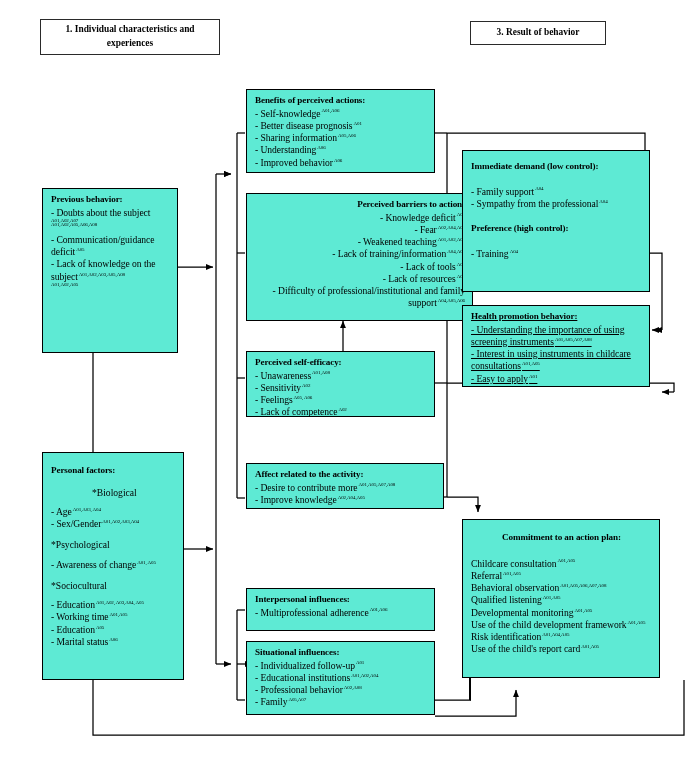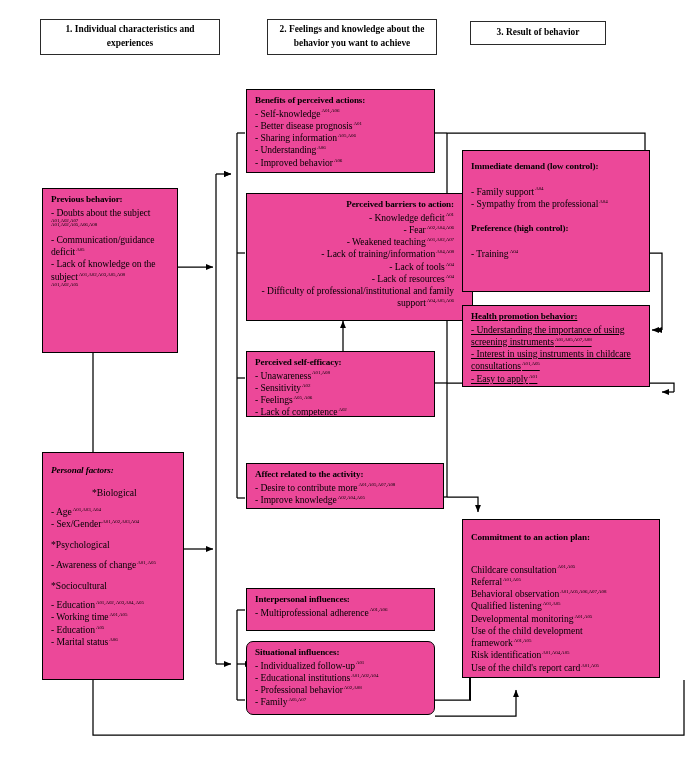--- a/index.html
+++ b/index.html
@@ -21,23 +21,23 @@
   }
   svg.wires {
     position: absolute; left: 0; top: 0;
     width: 693px; height: 762px;
     pointer-events: none;
     z-index: 1;
   }
   .box {
     position: absolute;
     border: 1.4px solid #000;
-    background: #ec4899;
+    background: #5eead4;
     z-index: 2;
-    padding: 5px 18px 5px 8px;
+    padding: 5px 7px 5px 8px;
     line-height: 1.28;
   }
   .hdrbox {
     position: absolute;
     border: 1.6px solid #2a2a2a;
     background: #fff;
     z-index: 3;
     display: flex;
     align-items: center;
     justify-content: center;
@@ -142,39 +142,36 @@
       <path d="M93,246 L93,244"></path>
 
       <path d="M435,716 L516,716 L516,690" marker-end="url(#ah)"></path>
 
     </g>
   </svg>
 
   <div class="hdrbox" style="left:40px; top:19px; width:180px; height:36px;">
     <span>1. Individual characteristics and experiences</span>
   </div>
-  <div class="hdrbox" style="left:267px; top:19px; width:170px; height:36px;">
-    <span>2. Feelings and knowledge about the behavior you want to achieve</span>
-  </div>
   <div class="hdrbox" style="left:470px; top:21px; width:136px; height:24px;">
     <span>3. Result of behavior</span>
   </div>
 
   <div class="box" style="left:42px; top:188px; width:136px; height:165px;">
     <span class="btitle">Previous behavior:</span>
     <span class="item"><span>- Doubts about the subject</span></span>
     <span class="refline">A01,A02,A07</span>
     <span class="refline">A01,A02,A05,A06,A08</span>
     <span class="item gap"><span>- Communication/guidance deficit</span><sup class="ref">A05</sup></span>
     <span class="item"><span>- Lack of knowledge on the subject</span><sup class="ref">A01,A02,A03,A05,A08</sup></span>
     <span class="refline">A01,A02,A05</span>
   </div>
 
   <div class="box" style="left:42px; top:452px; width:142px; height:228px; padding-top:12px;">
-    <span class="btitle" style="margin-bottom:10px;font-style:italic;">Personal factors:</span>
+    <span class="btitle" style="margin-bottom:10px;">Personal factors:</span>
 
     <span class="star" style="margin-top:0;margin-left:41px;">*Biological</span>
     <span class="item gap"><span>- Age</span><sup class="ref">A01,A03, A04</sup></span>
     <span class="item"><span>- Sex/Gender</span><sup class="ref">A01,A02,A03,A04</sup></span>
 
     <span class="star">*Psychological</span>
     <span class="item gap"><span>- Awareness of change</span><sup class="ref">A01, A05</sup></span>
 
     <span class="star">*Sociocultural</span>
     <span class="item gap"><span>- Education</span><sup class="ref">A01,A02, A03,A04, A05</sup></span>
@@ -215,21 +212,21 @@
     <span class="btitle">Affect related to the activity:</span>
     <span class="item"><span>- Desire to contribute more</span><sup class="ref">A01,A05,A07,A08</sup></span>
     <span class="item"><span>- Improve knowledge</span><sup class="ref">A02,A04,A05</sup></span>
   </div>
 
   <div class="box" style="left:246px; top:588px; width:189px; height:43px;">
     <span class="btitle">Interpersonal influences:</span>
     <span class="item"><span>- Multiprofessional adherence</span><sup class="ref">A01,A06</sup></span>
   </div>
 
-  <div class="box" style="left:246px; top:641px; width:189px; height:74px;border-radius:7px;">
+  <div class="box" style="left:246px; top:641px; width:189px; height:74px;">
     <span class="btitle">Situational influences:</span>
     <span class="item"><span>- Individualized follow-up</span><sup class="ref">A01</sup></span>
     <span class="item"><span>- Educational institutions</span><sup class="ref">A01,A02,A04</sup></span>
     <span class="item"><span>- Professional behavior</span><sup class="ref">A02,A08</sup></span>
     <span class="item"><span>- Family</span><sup class="ref">A05,A07</sup></span>
   </div>
 
   <div class="box" style="left:462px; top:150px; width:188px; height:142px; padding-top:10px;">
     <span class="btitle" style="margin-bottom:13px;">Immediate demand (low control):</span>
     <span class="item"><span>- Family support</span><sup class="ref">A04</sup></span>
@@ -239,21 +236,21 @@
   </div>
 
   <div class="box" style="left:462px; top:305px; width:188px; height:82px;text-decoration:underline;">
     <span class="btitle">Health promotion behavior:</span>
     <span class="item"><span>- Understanding the importance of using screening instruments</span><sup class="ref">A01,A05,A07,A08</sup></span>
     <span class="item"><span>- Interest in using instruments in childcare consultations</span><sup class="ref">A01,A05</sup></span>
     <span class="item"><span>- Easy to apply</span><sup class="ref">A01</sup></span>
   </div>
 
   <div class="box" style="left:462px; top:519px; width:198px; height:159px; padding-top:12px;">
-    <span class="btitle" style="margin-bottom:20px;">Commitment to an action plan:</span>
+    <span class="btitle" style="margin-bottom:14px;text-align:center;">Commitment to an action plan:</span>
     <span class="item"><span>Childcare consultation</span><sup class="ref">A01,A05</sup></span>
     <span class="item"><span>Referral</span><sup class="ref">A01,A05</sup></span>
     <span class="item"><span>Behavioral observation</span><sup class="ref">A01,A05,A06,A07,A08</sup></span>
     <span class="item"><span>Qualified listening</span><sup class="ref">A01,A05</sup></span>
     <span class="item"><span>Developmental monitoring</span><sup class="ref">A01,A05</sup></span>
     <span class="item"><span>Use of the child development framework</span><sup class="ref">A01,A05</sup></span>
     <span class="item"><span>Risk identification</span><sup class="ref">A01,A04,A05</sup></span>
     <span class="item"><span>Use of the child's report card</span><sup class="ref">A01,A05</sup></span>
   </div>
 

